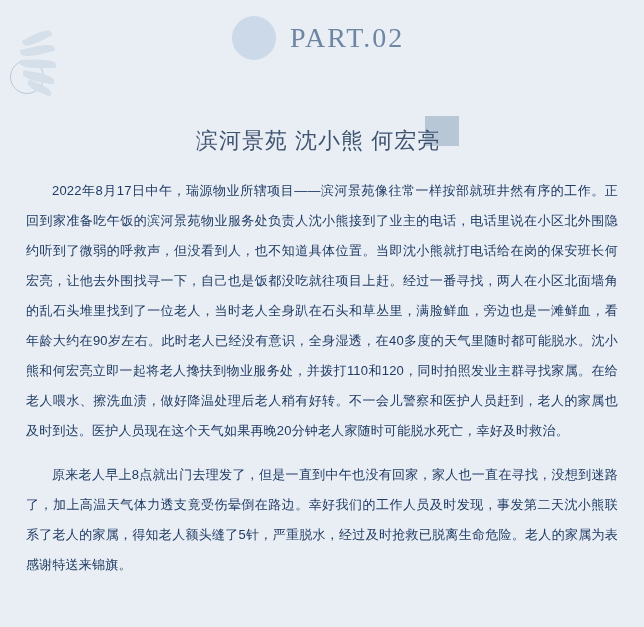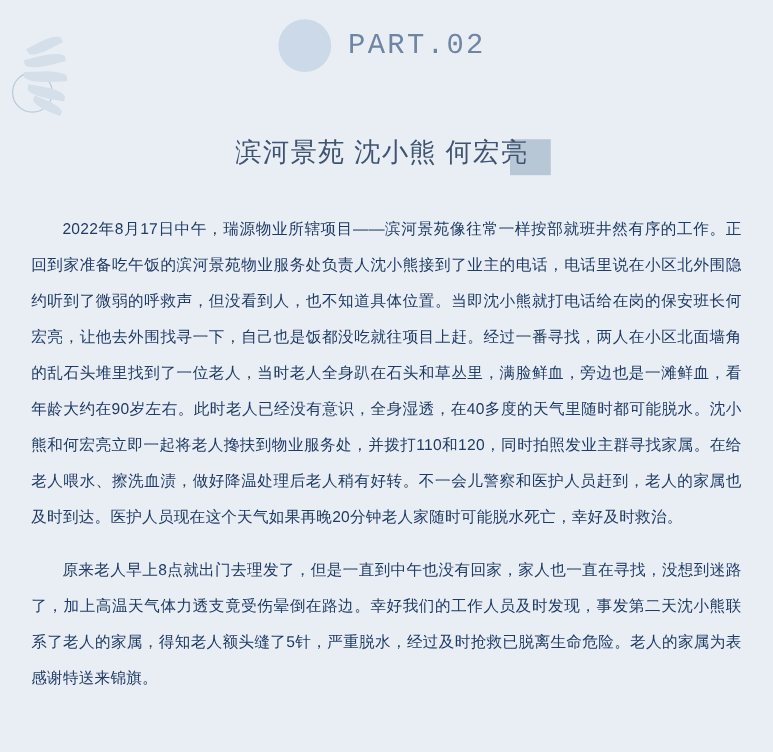--- a/index.html
+++ b/index.html
@@ -32,23 +32,23 @@
   .part-circle {
     width: 44px;
     height: 44px;
     border-radius: 50%;
     background: #cbd9e8;
     margin-right: 14px;
     flex: none;
   }
   .part-label {
     color: #6e86a3;
-    font-size: 24px;
+    font-size: 28px;
     letter-spacing: 2px;
-    font-family: Liberation Mono, monospace;
+    font-family: Liberation Serif, serif;
   }
 
   
   .ornament {
     position: absolute;
     left: 8px;
     top: 38px;
     width: 70px;
     height: 62px;
   }
@@ -76,21 +76,21 @@
 
   
   .title-wrap {
     position: relative;
     height: 56px;
     margin-top: 14px;
   }
   .title-block {
     position: absolute;
     left: 196px;
-    top: 2px;
+    top: 16px;
     display: flex;
     align-items: center;
     justify-content: flex-end;
   }
   .title-accent {
     position: absolute;
     left: 425px;
     top: 6px;
     width: 34px;
     height: 30px;

